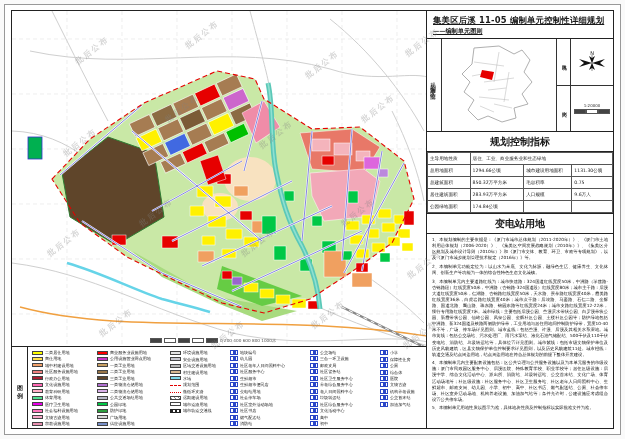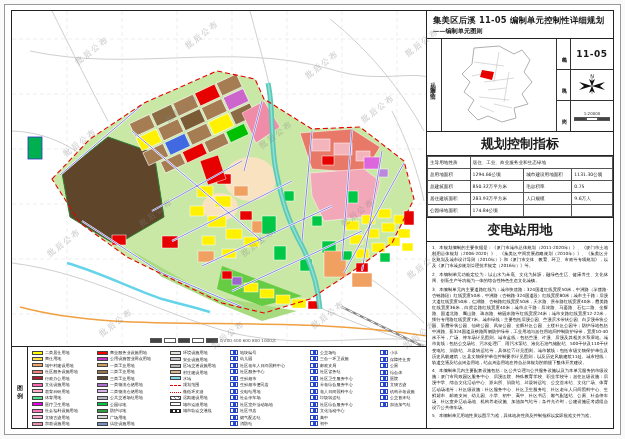--- a/index.html
+++ b/index.html
@@ -28,35 +28,35 @@
   .sw-dash-red{border:none;border-top:1.2px dashed #e00000;height:0;margin-top:2px;}
   .sw-dot-red{border:none;border-top:1.2px dotted #e00000;height:0;margin-top:2px;}
   .sw-rail{border:.5px solid #222;background:repeating-linear-gradient(90deg,#222 0 2px,#fff 2px 4px);}
   .sw-hatch{background:repeating-linear-gradient(45deg,#888 0 1px,#fff 1px 3px);}
   .sw-white{background:#fff}
   .sw-icon{width:8px;height:5px;border:.5px solid #2a46c8;display:flex;align-items:center;justify-content:center;}
   .sw-icon i{display:block;width:3px;height:3px;background:#2a46c8;}
 
   
   .right-panel{position:absolute;top:0;right:0;width:186px;bottom:0;background:#fff;display:flex;flex-direction:column;}
-  .titleblock{border-bottom:1.2px solid #222;padding:4px 6px 3px 6px;height:28px;box-sizing:border-box;}
+  .titleblock{border-bottom:1.2px solid #222;padding:4px 6px 3px 6px;height:28px;box-sizing:border-box;text-decoration:underline;}
   .main-title{font-size:8.4px;font-weight:bold;letter-spacing:.2px;white-space:nowrap;}
   .sub-title{font-size:6.2px;font-weight:bold;margin-top:1px;}
   .loc-row{display:flex;height:92px;border-bottom:1.2px solid #222;}
   .vlabel{width:14px;border-right:1px solid #333;display:flex;align-items:center;justify-content:center;
     writing-mode:vertical-lr;text-orientation:upright;font-size:5.4px;letter-spacing:1.5px;}
   .loc-map{width:114px;border-right:1px solid #333;display:flex;align-items:center;justify-content:center;background:#fff;}
   .loc-right{flex:1;display:flex;flex-direction:column;}
   .loc-cell{display:flex;border-bottom:1px solid #333;flex:1;}
   .loc-cell:last-child{border-bottom:none;}
   .vlabel2{width:13px;border-right:1px solid #333;display:flex;align-items:center;justify-content:center;
     writing-mode:vertical-lr;text-orientation:upright;font-size:4.8px;letter-spacing:.5px;}
   .loc-val{flex:1;display:flex;align-items:center;justify-content:center;}
   .unit-code{font-size:9px;font-weight:bold;letter-spacing:.5px;}
-  .sec-header{border-bottom:1px solid #222;text-align:center;font-size:13px;font-weight:bold;padding:2.5px 0;}
+  .sec-header{border-bottom:1px solid #222;text-align:center;font-size:10px;font-weight:bold;padding:2.5px 0;}
   .ind-table{width:100%;border-collapse:collapse;table-layout:fixed;}
   .ind-table td{border:.6px solid #555;font-size:4.6px;padding:1.5px 2px;height:8px;overflow:hidden;white-space:nowrap;}
   .ind-table td.lab{color:#111;}
   .ind-wrap{border-bottom:1.2px solid #222;}
   .provisions{flex:1;padding:3px 5px 2px 5px;overflow:hidden;}
   .provisions p{margin:0 0 2.5px 0;font-size:4.3px;line-height:1.42;text-align:justify;color:#111;}
 
   
   .wm-layer{position:absolute;inset:0;pointer-events:none;z-index:5;}
   .wm{position:absolute;font-size:8px;letter-spacing:2px;color:rgba(130,130,130,.33);
@@ -631,26 +631,20 @@
                 <path d="M65,30 L60,60"></path>
                 <path d="M28,34 L48,30"></path>
               <path d="M44,48 L62,46"></path>
                 <path d="M50,62 L68,66"></path>
                 <path d="M36,64 L50,70"></path>
             </g>
             <polygon points="38,28 50,30 48,38 36,35" fill="#e60000"></polygon>
           </svg>
         </div>
         <div class="loc-right">
-          <div class="loc-cell">
-            <div class="vlabel2">单元编码</div>
-            <div class="loc-val">
-                <span class="unit-code">11-05</span>
-              </div>
-          </div>
           <div class="loc-cell">
             <div class="vlabel2">风玫瑰</div>
             <div class="loc-val">
               <svg width="34" height="26" viewBox="0 0 34 26">
                 <text x="17" y="6" font-size="5" text-anchor="middle" fill="#222">N</text>
                 <line x1="17" y1="6" x2="17" y2="22" stroke="#222" stroke-width="0.5"></line>
                 <polygon points="17,14 4,10 9,14 4,18" fill="#111"></polygon>
                 <polygon points="17,14 30,10 25,14 30,18" fill="#111"></polygon>
                 <polygon points="17,14 14,7 17,9 20,7" fill="#111"></polygon>
                 <polygon points="17,14 14,21 17,19 20,21" fill="#111"></polygon>

